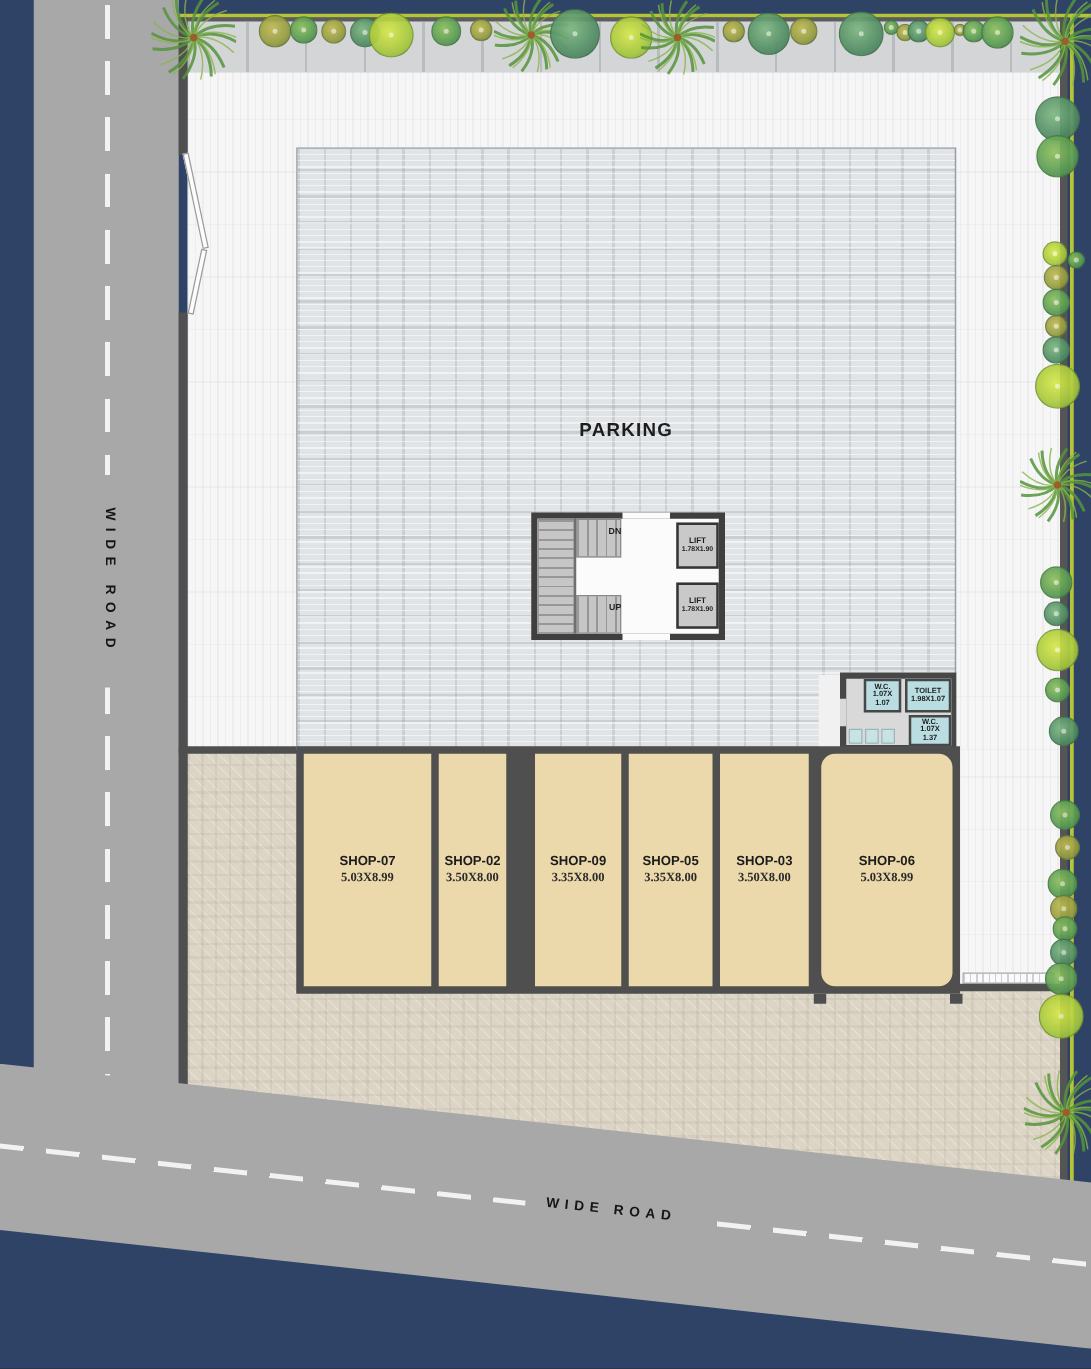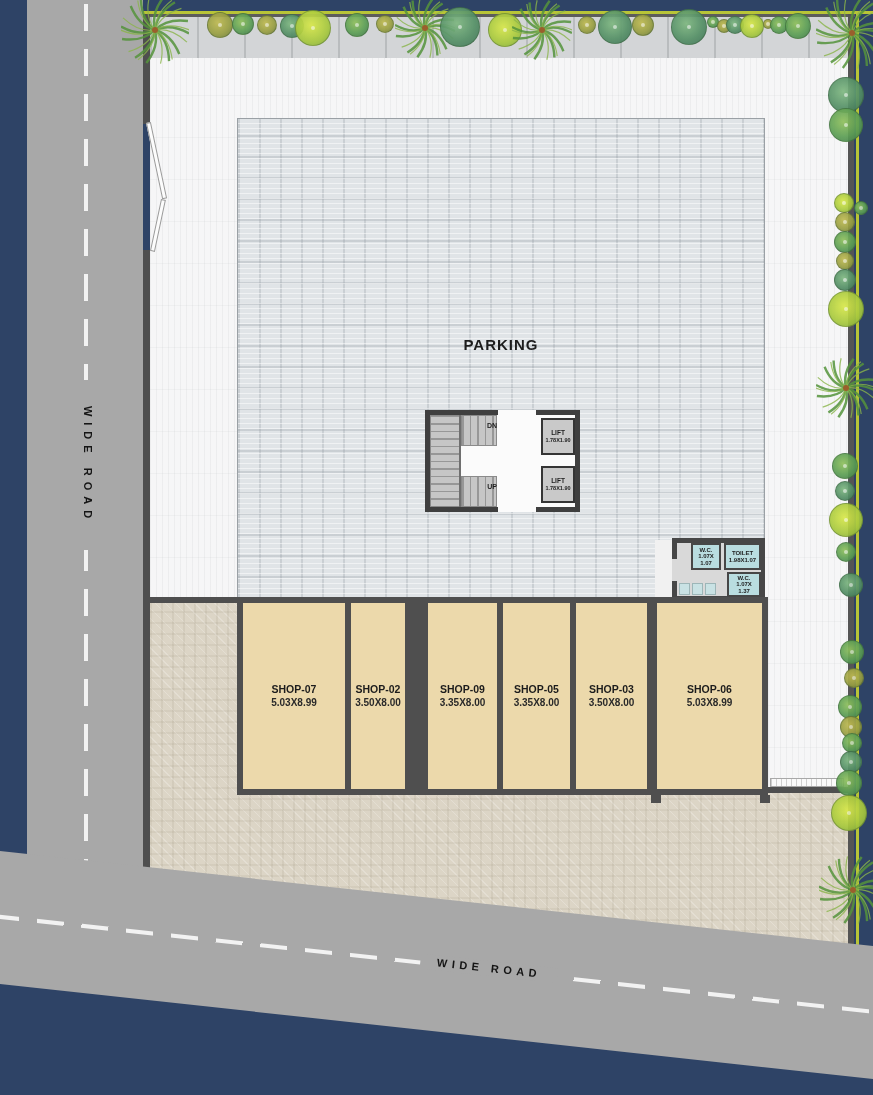--- a/index.html
+++ b/index.html
@@ -62,21 +62,21 @@
     text-align:center;color:#1d1d1d;font-size:6px;line-height:1.08;font-weight:bold;
   }
   .basin{background:#c9e2e4;border:1px solid #9db6b8;box-sizing:border-box;}
   
   .shop{
     background:#ecd9ab;
     display:flex;flex-direction:column;align-items:center;justify-content:center;gap:3px;
     text-align:center;
   }
   .shop .sname{font-size:10.5px;font-weight:bold;color:#1c1c1c;line-height:1;}
-  .shop .ssize{font-size:10px;font-weight:bold;color:#2a2a2a;line-height:1;}
+  .shop .ssize{font-size:10px;font-weight:bold;color:#2a2a2a;line-height:1;font-family:Liberation Serif, serif;}
   .ramp{
     background-color:#fafafa;border:1px solid #a8a8a8;box-sizing:border-box;
     background-image:repeating-linear-gradient(90deg,#cfcfcf 0 1px,rgba(0,0,0,0) 1px 5px);
   }
   .gate{background:#fcfcfc;border:1px solid #9b9b9b;box-sizing:border-box;}
   
   .tree{position:absolute;border-radius:50%;opacity:.92;border:1px solid rgba(40,70,35,.35);box-sizing:border-box;}
   .tree::after{content:"";position:absolute;left:calc(50% - 2px);top:calc(50% - 2px);width:4px;height:4px;border-radius:50%;background:rgba(255,255,255,.55);}
   .t-green{background:radial-gradient(circle at 42% 40%,#8fc05c,#5d9f55 55%,#417b4b);}
   .t-olive{background:radial-gradient(circle at 42% 40%,#c0bb52,#9aa043 55%,#6f7e3a);}
@@ -166,21 +166,21 @@
     <span class="ssize">3.35X8.00</span>
   </div>
   <div class="abs shop" style="left:503px;top:603px;width:67px;height:186px;">
     <span class="sname">SHOP-05</span>
     <span class="ssize">3.35X8.00</span>
   </div>
   <div class="abs shop" style="left:576px;top:603px;width:71px;height:186px;">
     <span class="sname">SHOP-03</span>
     <span class="ssize">3.50X8.00</span>
   </div>
-  <div class="abs shop" style="left:657px;top:603px;width:105px;height:186px;">
+  <div class="abs shop" style="left:657px;top:603px;width:105px;height:186px;border-radius:11px;">
     <span class="sname">SHOP-06</span>
     <span class="ssize">5.03X8.99</span>
   </div>
   <div class="abs wall" style="left:651px;top:795px;width:10px;height:8px;"></div>
   <div class="abs wall" style="left:760px;top:795px;width:10px;height:8px;"></div>
   <div class="abs ramp" style="left:770px;top:778px;width:74px;height:9px;"></div>
   <div class="abs wall" style="left:765px;top:787px;width:83px;height:6px;"></div>
 
   <div class="abs road" style="left:0;top:0;width:873px;height:1095px;z-index:30;
               clip-path:polygon(0 851px,873px 946px,873px 1079px,0 984px);"></div>

